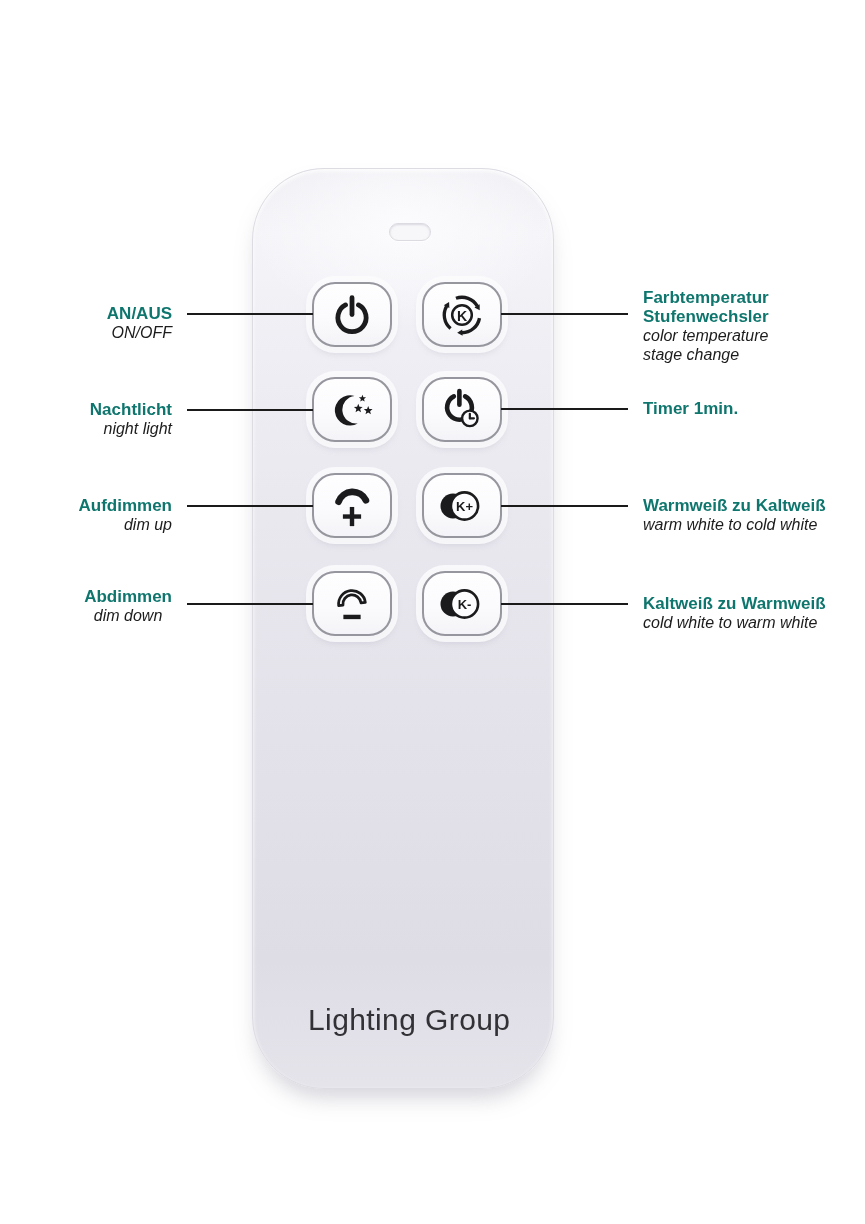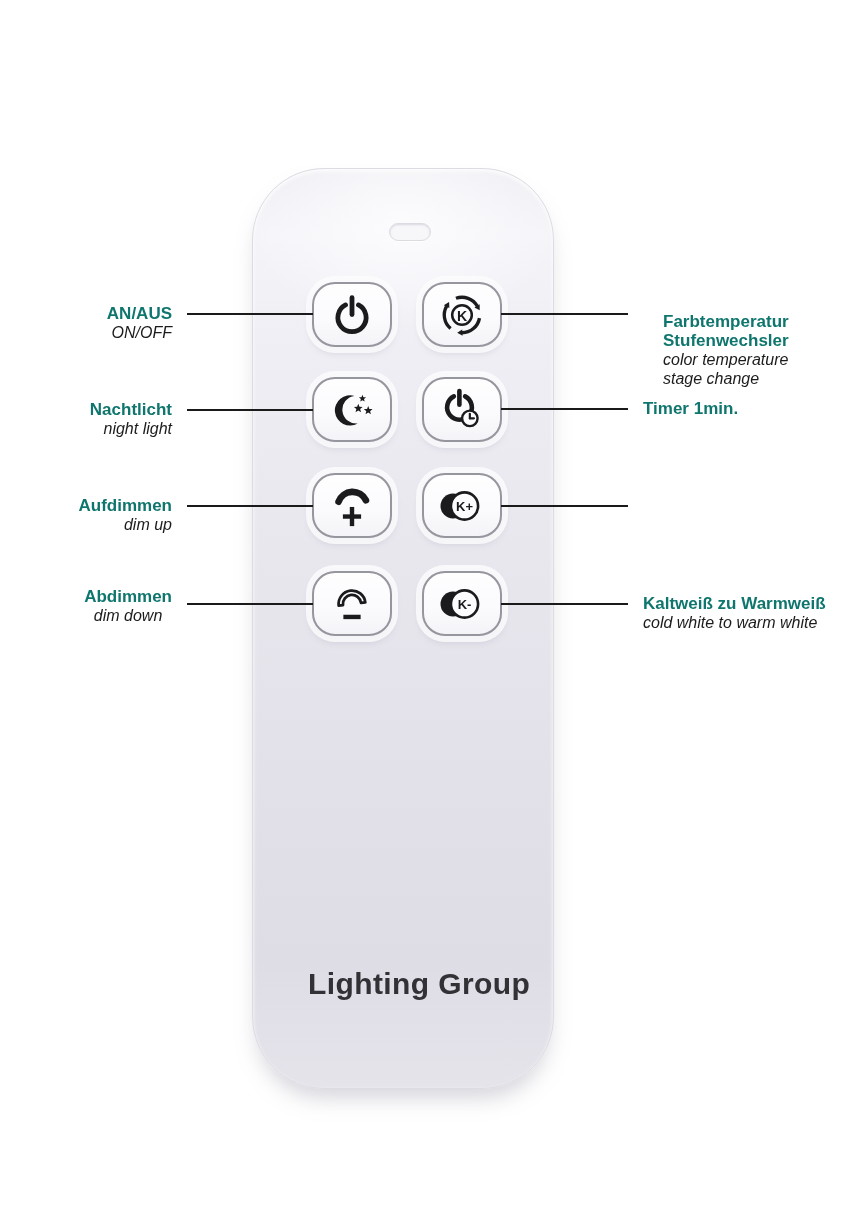--- a/index.html
+++ b/index.html
@@ -53,21 +53,21 @@
   
   .ann{position:absolute;}
   .ann-left{right:693px;text-align:right;white-space:nowrap;}
   .ann-right{left:643px;text-align:left;white-space:nowrap;}
   .lbl-b{font-weight:bold;font-size:17px;line-height:19px;color:#0f766e;}
   .lbl-n{font-weight:normal;font-size:16px;line-height:19px;color:#1c1c1c;font-style:italic;}
 
   
   .branding{position:absolute;left:55px;top:799px;white-space:nowrap;}
   .brand1{font-weight:bold;font-size:31px;line-height:33px;color:#222225;letter-spacing:.2px;}
-  .brand2{font-weight:bold;font-size:30px;line-height:32px;color:#323236;letter-spacing:.4px;}
+  .brand2{font-weight:normal;font-size:30px;line-height:32px;color:#323236;letter-spacing:.4px;margin-top:36px;}
 </style>
 </head>
 <body>
 
 <div class="stage">
 
   <div class="remote">
     <div class="led"></div>
 
     <div class="branding">
@@ -188,27 +188,31 @@
   </div>
   <div class="ann ann-left" style="top:496px;">
     <div class="lbl-b">Aufdimmen</div>
     <div class="lbl-n">dim up</div>
   </div>
   <div class="ann ann-left" style="top:587px;text-align:center;">
     <div class="lbl-b">Abdimmen</div>
     <div class="lbl-n">dim down</div>
   </div>
 
-  <div class="ann ann-right" style="top:312px;margin-left:20px;">
+  <div class="ann ann-right" style="top:288px;">
     <div class="lbl-b">Farbtemperatur</div>
     <div class="lbl-b">Stufenwechsler</div>
     <div class="lbl-n">color temperature</div>
     <div class="lbl-n">stage change</div>
   </div>
   <div class="ann ann-right" style="top:399px;">
     <div class="lbl-b">Timer 1min.</div>
   </div>
+  <div class="ann ann-right" style="top:496px;">
+    <div class="lbl-b">Warmweiß zu Kaltweiß</div>
+    <div class="lbl-n">warm white to cold white</div>
+  </div>
   <div class="ann ann-right" style="top:594px;">
     <div class="lbl-b">Kaltweiß zu Warmweiß</div>
     <div class="lbl-n">cold white to warm white</div>
   </div>
 
 </div>
 
 </body></html>

